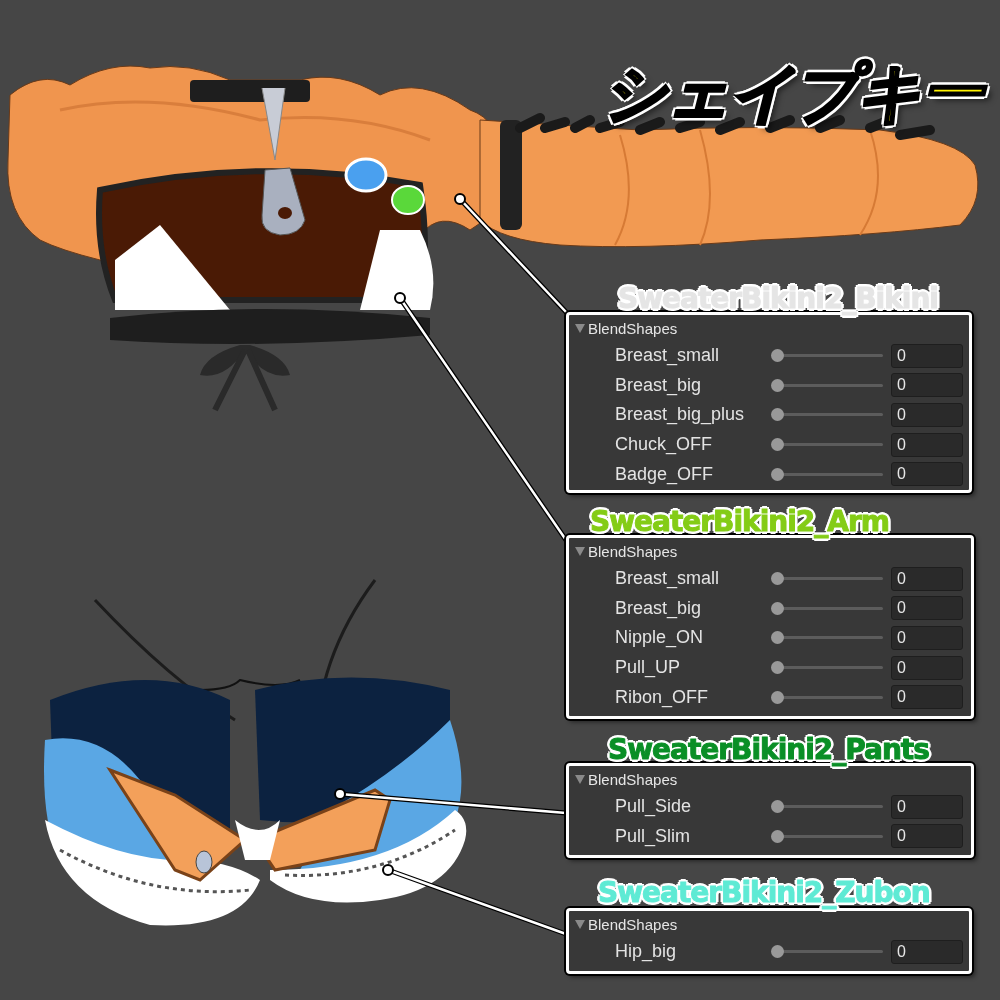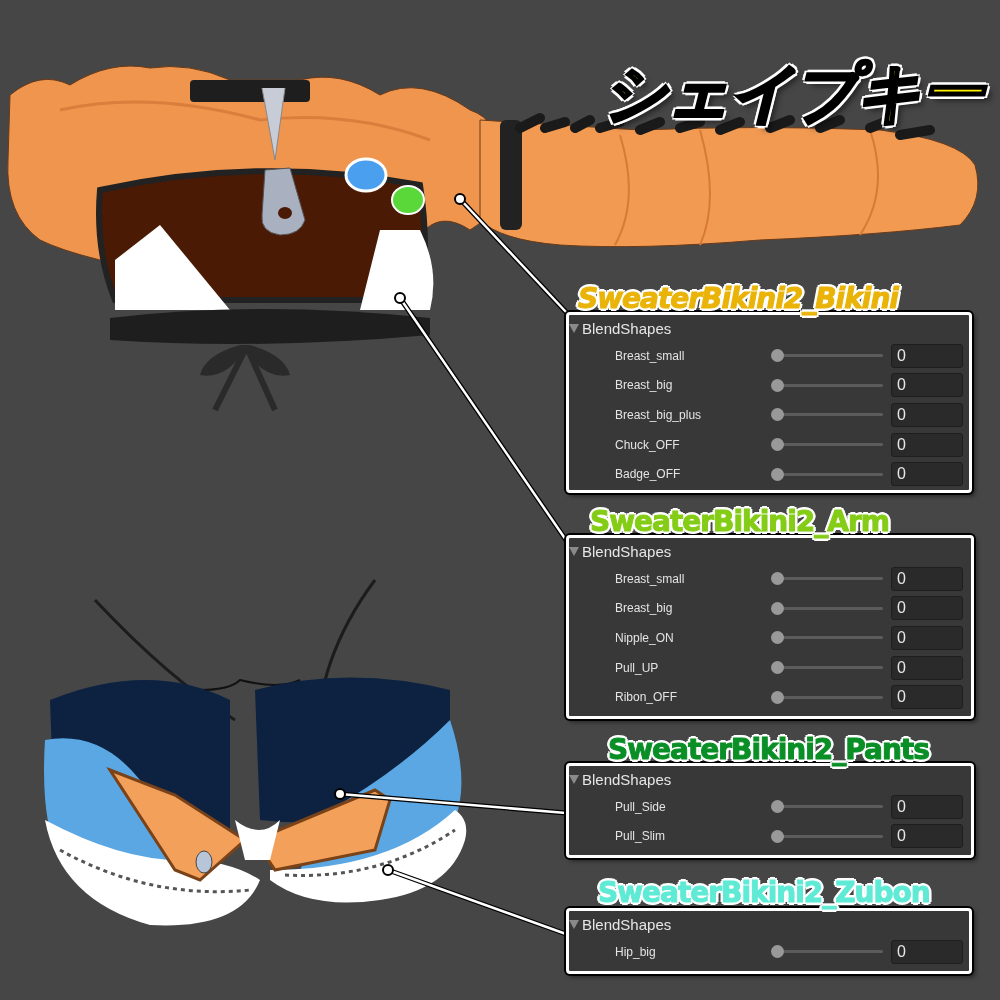--- a/index.html
+++ b/index.html
@@ -25,27 +25,27 @@
     text-shadow: 2px 2px 0 #fff, -2px -2px 0 #fff, 2px -2px 0 #fff, -2px 2px 0 #fff,
                  3px 0 0 #fff, -3px 0 0 #fff, 0 3px 0 #fff, 0 -3px 0 #fff;
     white-space:nowrap; z-index:3;
   }
   .panel {
     position:absolute; background:#383838; border:3px solid #fff;
     box-shadow:0 0 0 2px #000, 3px 3px 4px rgba(0,0,0,.5);
     border-radius:4px; z-index:2; box-sizing:border-box;
   }
   .panel-head {
-    height:26px; display:flex; align-items:center; 
+    height:26px; display:flex; align-items:center; padding-left:6px;
     color:#e6e6e6; font-size:15px; font-family:"Liberation Sans", sans-serif;
   }
   .tri { width:0; height:0; border-left:5px solid transparent; border-right:5px solid transparent;
          border-top:9px solid #8a8a8a; margin-right:3px; }
   .row { height:29.6px; display:flex; align-items:center; position:relative; }
-  .row-label { position:absolute; left:46px; color:#e4e4e4; font-size:12px; font-family:"Liberation Sans", sans-serif; }
+  .row-label { position:absolute; left:46px; color:#e4e4e4; font-size:18px; font-family:"Liberation Sans", sans-serif; }
   .slider { position:absolute; left:202px; width:112px; height:14px; display:flex; align-items:center; cursor:pointer; }
   .slider .track { position:absolute; left:4px; right:0; height:3px; background:#5c5c5c; border-radius:2px; }
   .slider .knob { position:absolute; left:0; width:13px; height:13px; border-radius:50%; background:#999; }
   .val {
     position:absolute; left:322px; width:72px; height:24px; box-sizing:border-box;
     background:#2a2a2a; border:1px solid #1e1e1e; border-radius:3px;
     color:#e6e6e6; font-size:16px; padding-left:5px; line-height:22px; font-family:"Liberation Sans", sans-serif;
   }
 </style>
 </head>
@@ -113,21 +113,21 @@
       <circle cx="460" cy="199" r="5"></circle>
       <circle cx="400" cy="298" r="5"></circle>
       <circle cx="340" cy="794" r="5"></circle>
       <circle cx="388" cy="870" r="5"></circle>
     </g>
   </g>
 </svg>
 
 <div class="title">シェイプキー</div>
 
-<div class="panel-label" style="left:578px; top:282px; color:#eab308;font-style:italic;">SweaterBikini2_Bikini</div>
+<div class="panel-label" style="left:618px; top:282px; color:#e5e5e5;">SweaterBikini2_Bikini</div>
 <div class="panel" style="left:566px; top:312px; width:406px; height:181px;">
   <div class="panel-head">
     <span class="tri"></span>
     <span>BlendShapes</span>
   </div>
   <div class="row">
     <span class="row-label">Breast_small</span>
     <div class="slider">
         <div class="track"></div>
         <div class="knob"></div>

